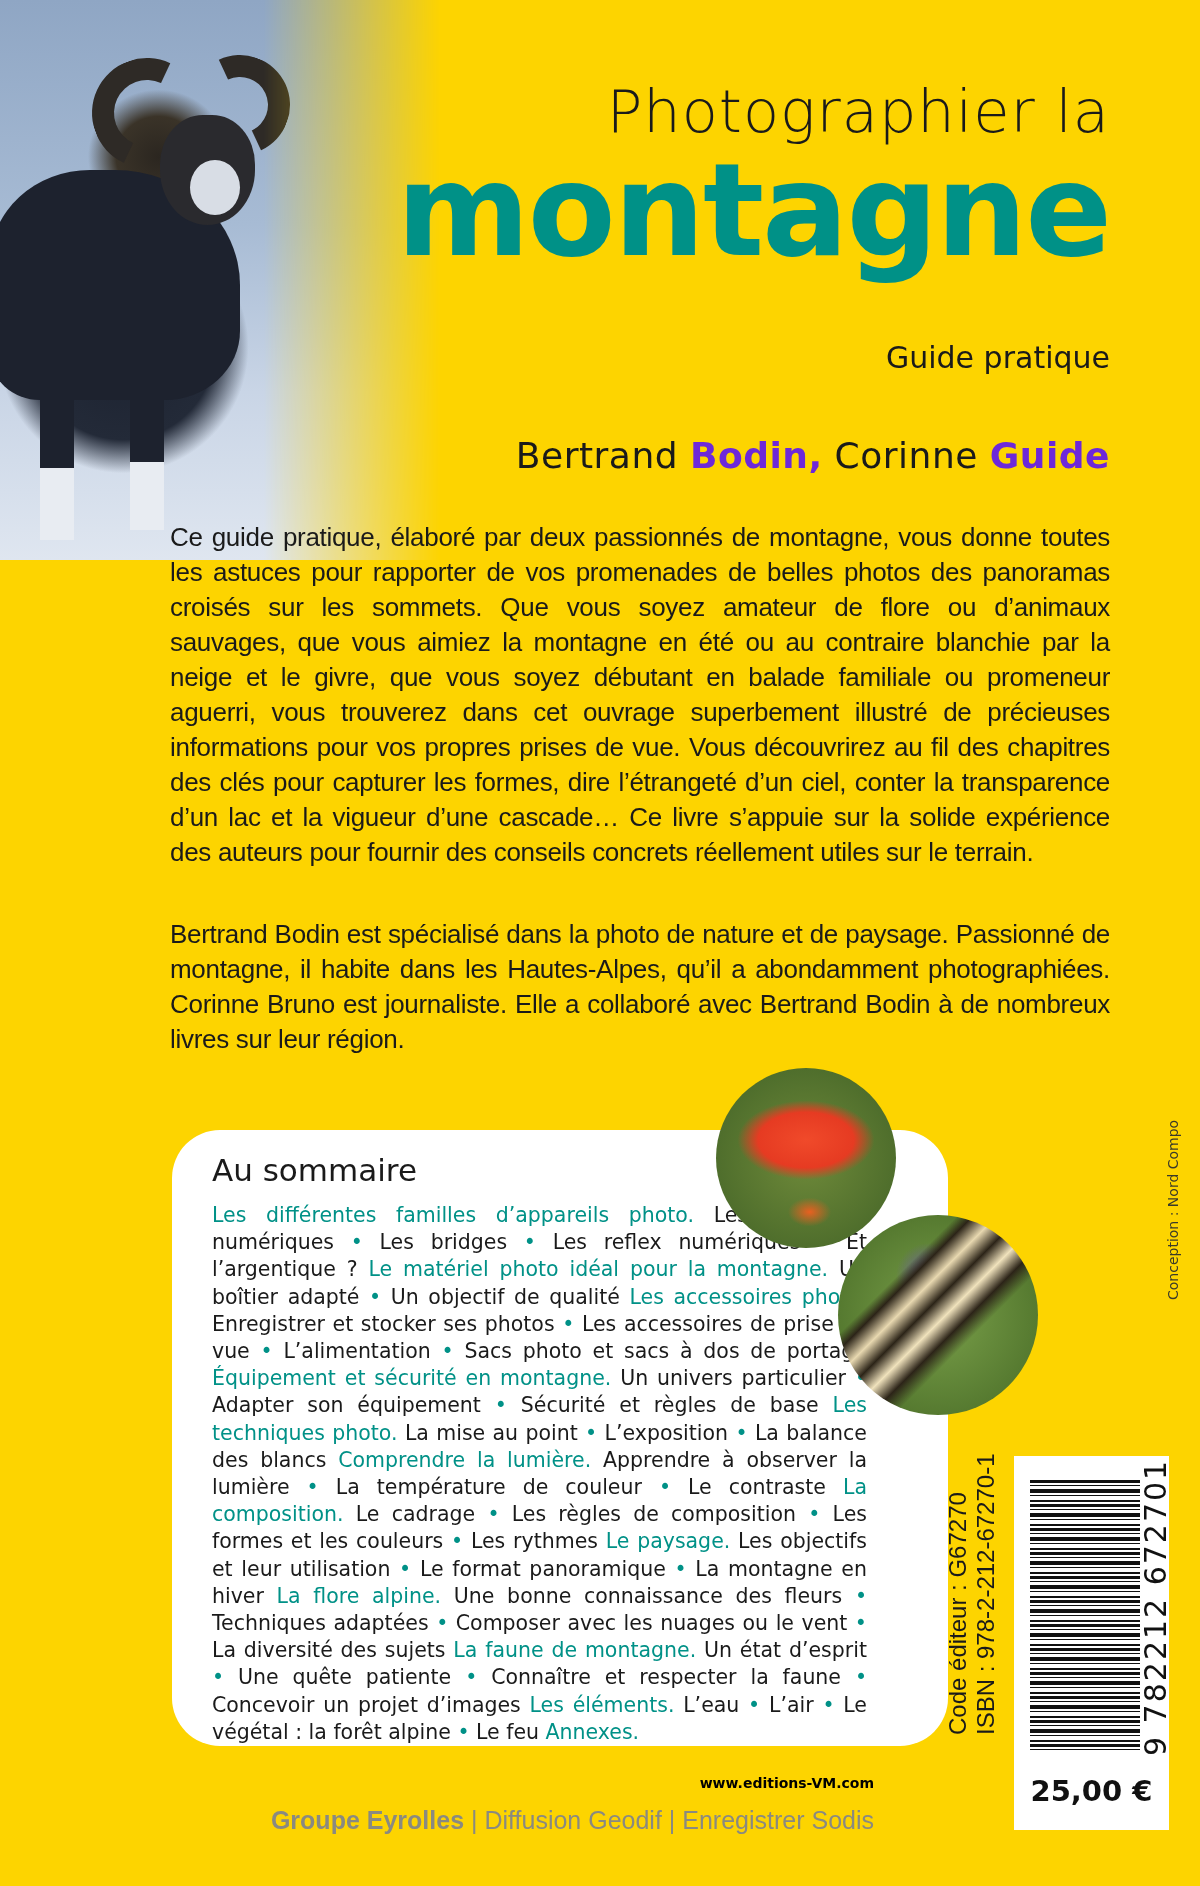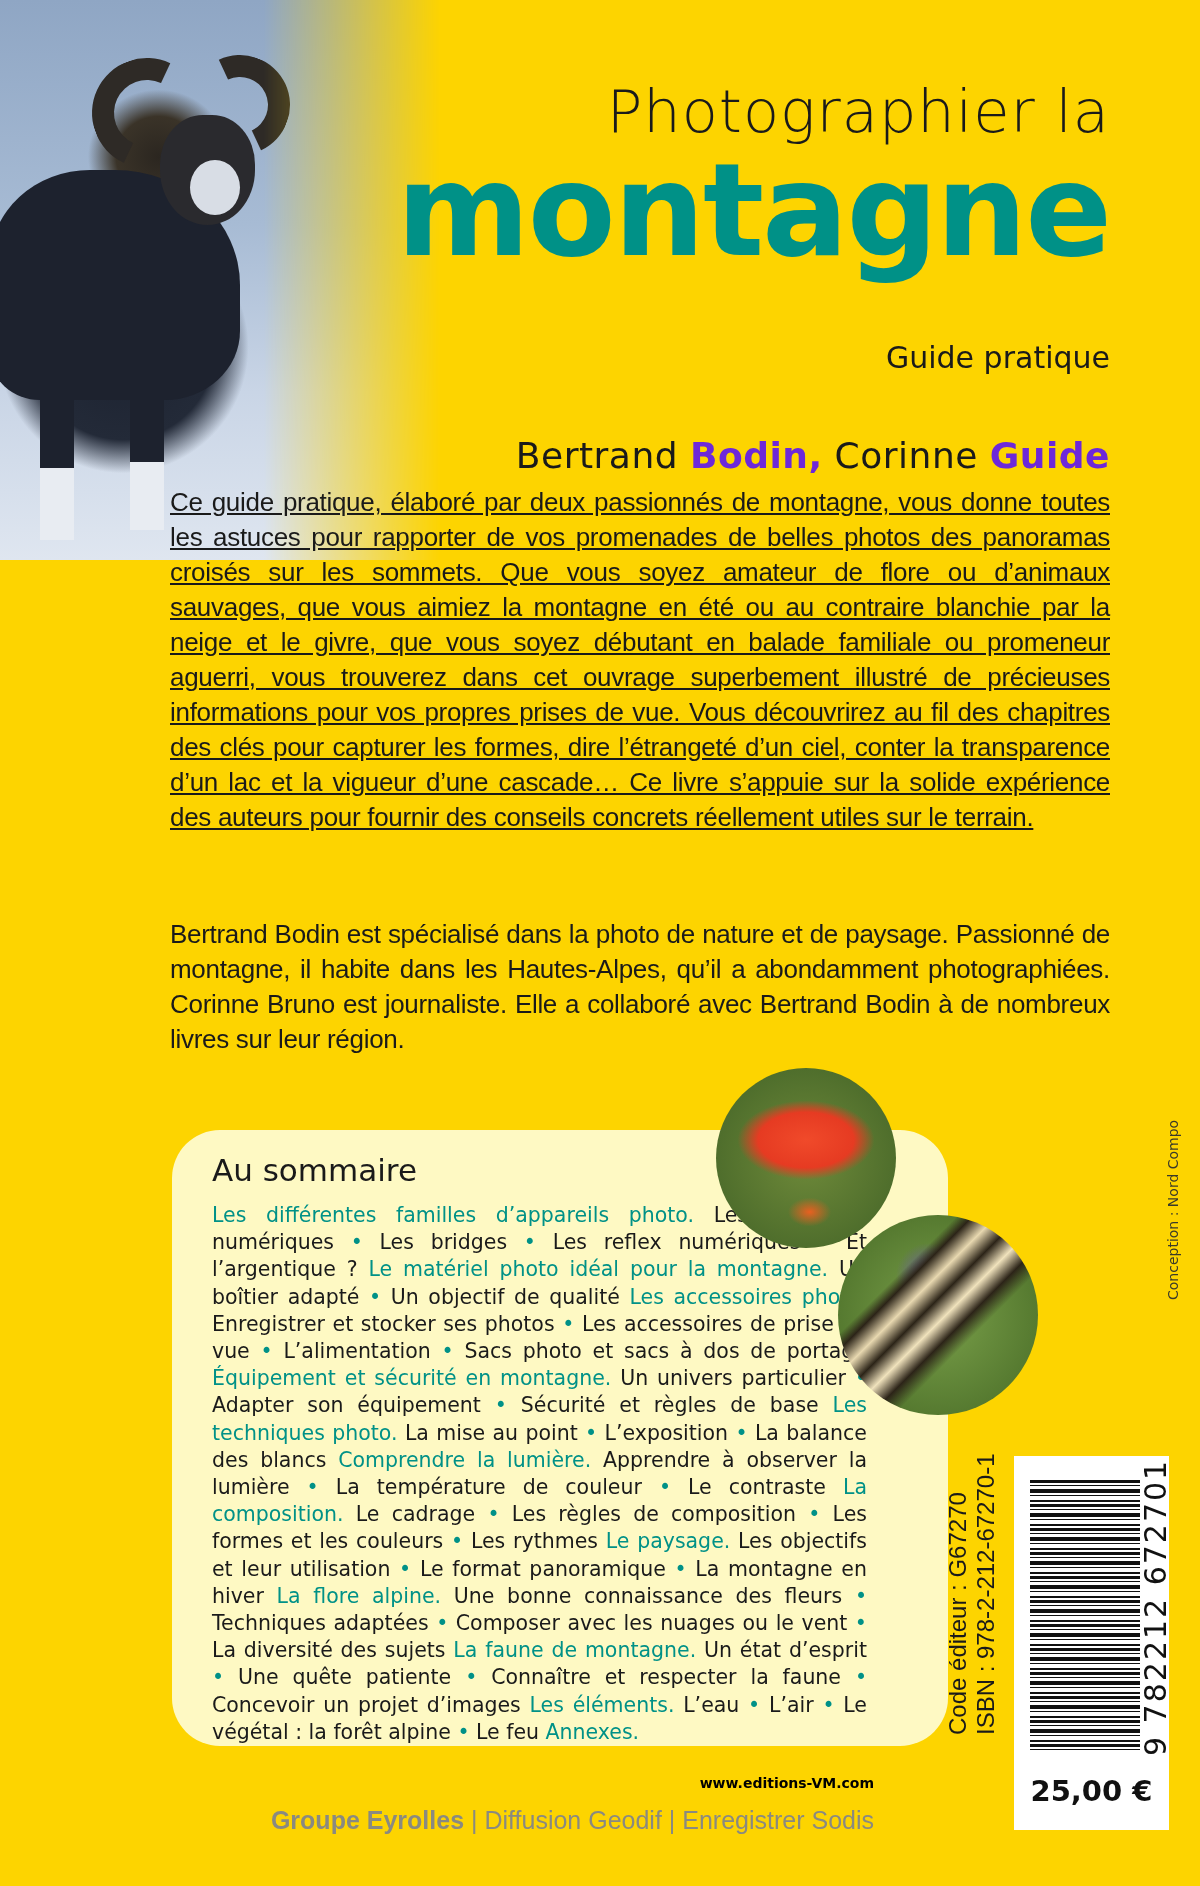--- a/index.html
+++ b/index.html
@@ -59,26 +59,26 @@
       font-size: 36px; color: #1a1a1a; letter-spacing: 0.5px;
     }
     .authors .surname { color: #6d28d9; font-weight: 700; }
 
     .blurb, .bio {
       position: absolute; left: 170px; width: 940px;
       font-family: "Liberation Sans Narrow", "Liberation Sans", sans-serif;
       font-size: 26px; line-height: 35px; text-align: justify; color: #1a1a1a;
       letter-spacing: -0.3px;
     }
-    .blurb { top: 485px; text-decoration: underline; }
+    .blurb { top: 520px; }
     .bio { top: 917px; }
 
     .toc-box {
       position: absolute; left: 172px; top: 1130px; width: 776px; height: 616px;
-      background: #fef9c3; border-radius: 48px;
+      background: #ffffff; border-radius: 48px;
     }
     .toc-title {
       position: absolute; left: 40px; top: 22px; font-size: 31px; color: #1a1a1a;
     }
     .toc-text {
       position: absolute; left: 40px; top: 72px; width: 655px;
       font-size: 20.5px; line-height: 27.2px; color: #1a1a1a; text-align: justify;
     }
     .toc-text .chap { color: #009187; }
     .toc-text .bullet { color: #009187; }

